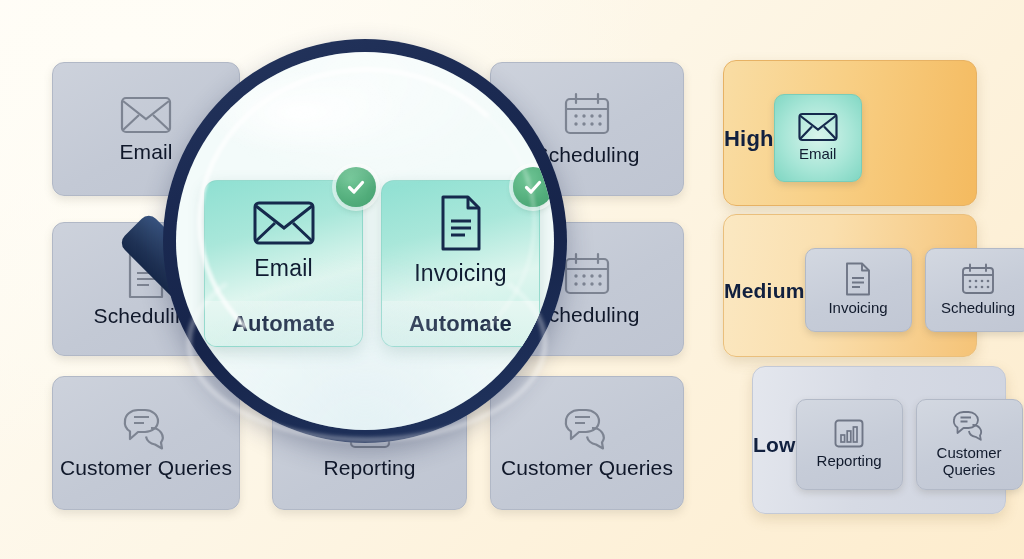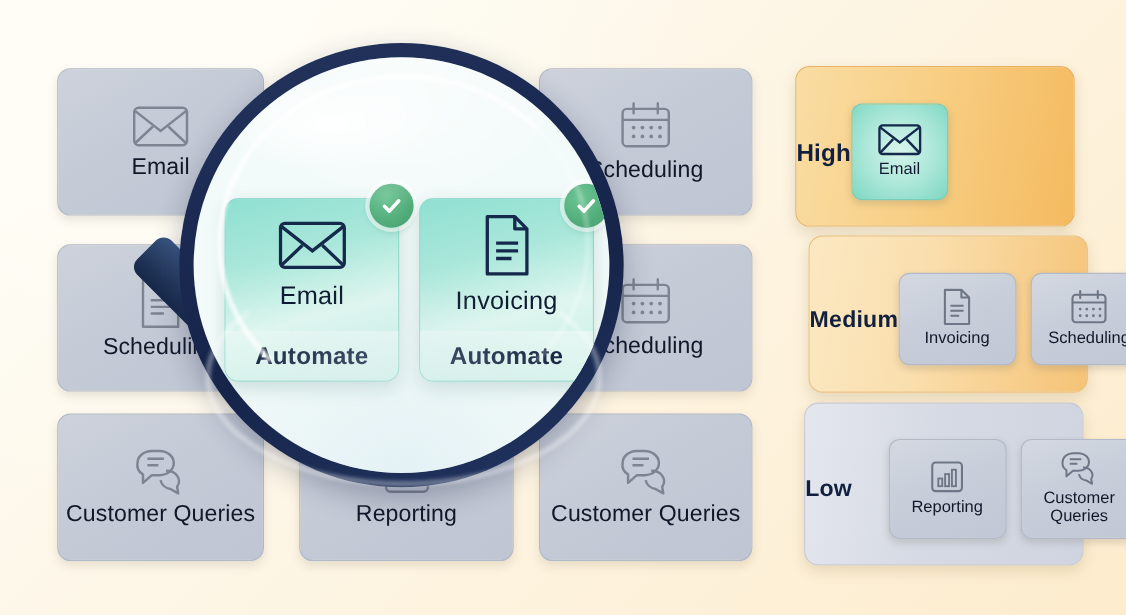--- a/index.html
+++ b/index.html
@@ -123,21 +123,20 @@
   .panel .p-title{
     color:#11203f;font-weight:700;letter-spacing:.2px;
   }
   .panel-high{
     background:linear-gradient(100deg,#f9dda4 0%,#f8cf85 45%,#f4ba5f 100%);
     border:1px solid #e7b264;
   }
   .panel-medium{
     background:linear-gradient(100deg,#fbe8c2 0%,#fadfae 40%,#f5c377 100%);
     border:1px solid #eabf7c;
-    margin-left:12px;
   }
   .panel-low{
     background:linear-gradient(100deg,#e4e7ee 0%,#d6dae4 45%,#cfd4e0 100%);
     border:1px solid #c3c9d6;
   }
   .mini{
     border-radius:10px;
     background:linear-gradient(160deg,#d3d8e1 0%,#c6ccd8 55%,#c1c7d4 100%);
     border:1px solid #b2b9c7;
     box-shadow:0 3px 7px rgba(110,105,90,.22);
@@ -385,21 +384,21 @@
                   <circle cx="21" cy="24" r="1.3"></circle>
                   <circle cx="27" cy="24" r="1.3"></circle>
                 </g>
               </svg>
           </span>
           <span class="m-label">Scheduling</span>
         </div>
       </div>
     </div>
 
-    <div class="panel panel-low" style="left:731px;top:366px;width:252px;height:146px;gap:33px;">
+    <div class="panel panel-low" style="left:752px;top:366px;width:252px;height:146px;">
       <div class="p-title" style="font-size:21px;margin-top:10px;">Low</div>
       <div style="display:flex;gap:13px;margin-top:8px;">
         <div class="mini" style="width:105px;height:89px;">
           <span class="m-icon">
             <svg width="32" height="31" viewBox="0 0 32 31">
                 <rect x="2.5" y="2.5" width="27" height="26" rx="3" fill="none" stroke="currentColor" stroke-width="1.9"></rect>
                 <rect x="8" y="17" width="3.6" height="7" fill="none" stroke="currentColor" stroke-width="1.7"></rect>
                 <rect x="14.2" y="13" width="3.6" height="11" fill="none" stroke="currentColor" stroke-width="1.7"></rect>
                 <rect x="20.4" y="9" width="3.6" height="15" fill="none" stroke="currentColor" stroke-width="1.7"></rect>
               </svg>

